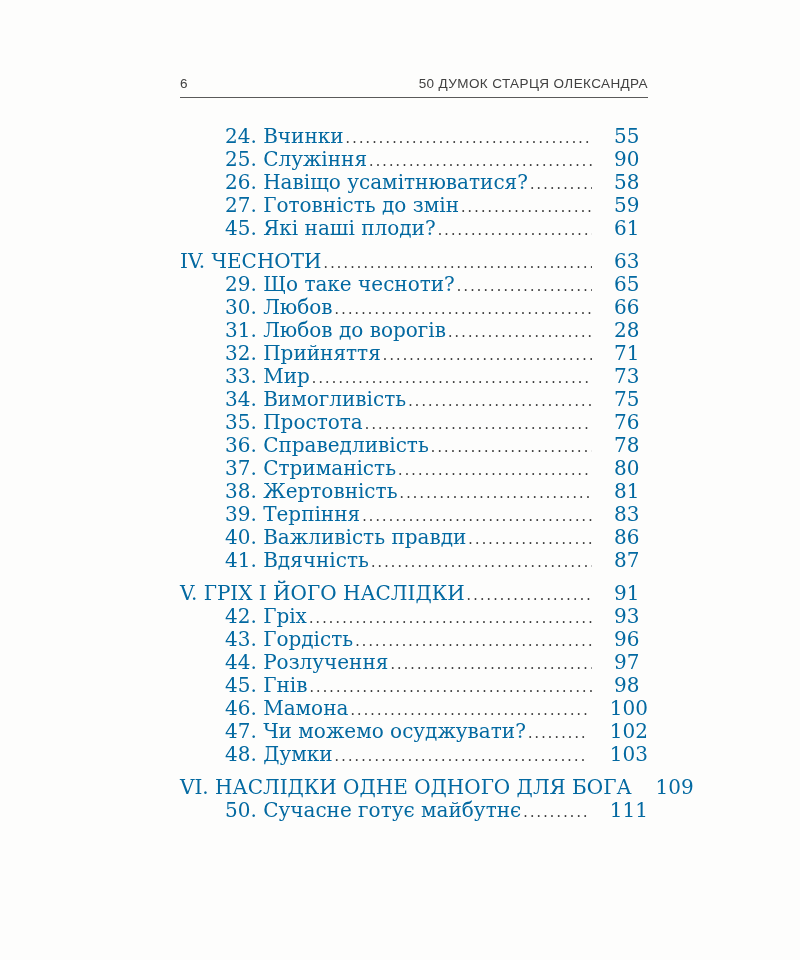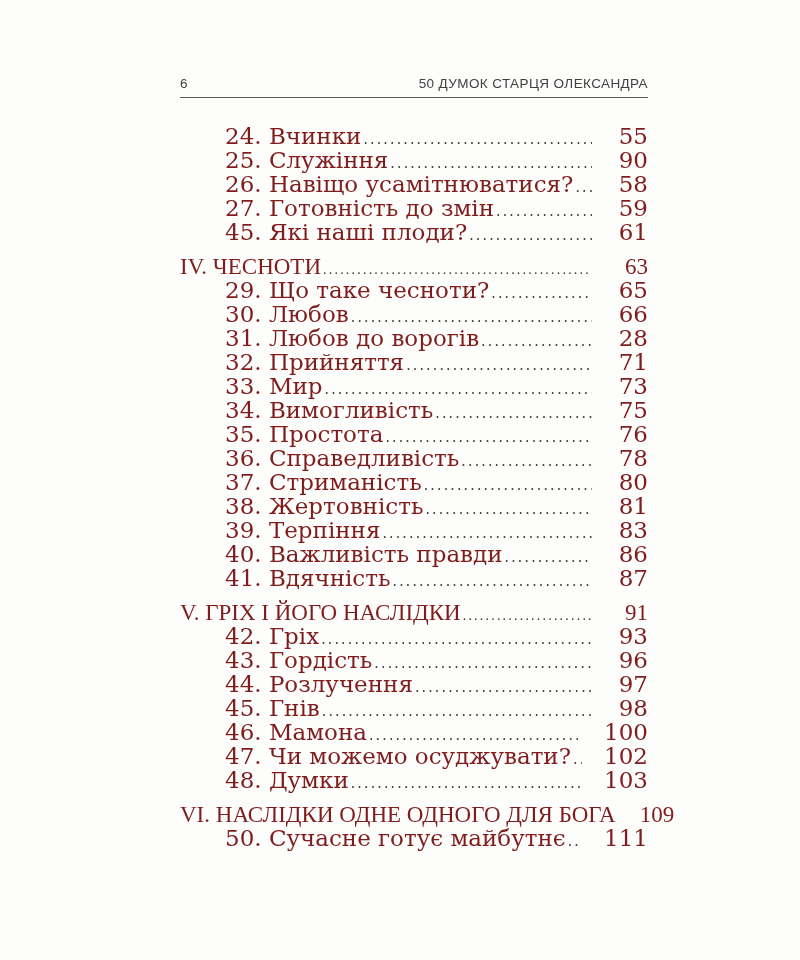--- a/index.html
+++ b/index.html
@@ -31,48 +31,47 @@
     position:absolute;
     left:180px; top:97px;
     width:468px;
     border-top:1.4px solid #5a5a5a;
   }
   
   .toc {
     position:absolute;
     left:180px; top:126px;
     width:468px;
-    font-size:23px;
-    color:#7f1d1d;
+    font-size:20px;
+    color:#0369a1;
   }
   .toc-row {
     display:flex;
     align-items:baseline;
     line-height:21px;
     white-space:nowrap;
   }
   .toc-row.item { padding-left:45px; }
-  .toc-row.section { margin-top:10px;font-family:Liberation Serif, serif; }
+  .toc-row.section { margin-top:10px; }
   .toc-label { flex:0 0 auto; }
   .toc-dots {
     flex:1 1 auto;
     overflow:hidden;
     margin:0 2px;
     color:#3a3a3a;
   }
   .toc-dots::after {
     content:"........................................................................................................................................................................";
     font-size:14px;
     letter-spacing:2.2px;
   }
   .toc-page {
     flex:0 0 auto;
     min-width:34px;
     padding-left:7px;
-    text-align:right;
     margin-left:13px;
   }
 </style>
 </head>
 <body>
 
 <div class="page">
 
   <div class="running-header">
     <span>6</span>

